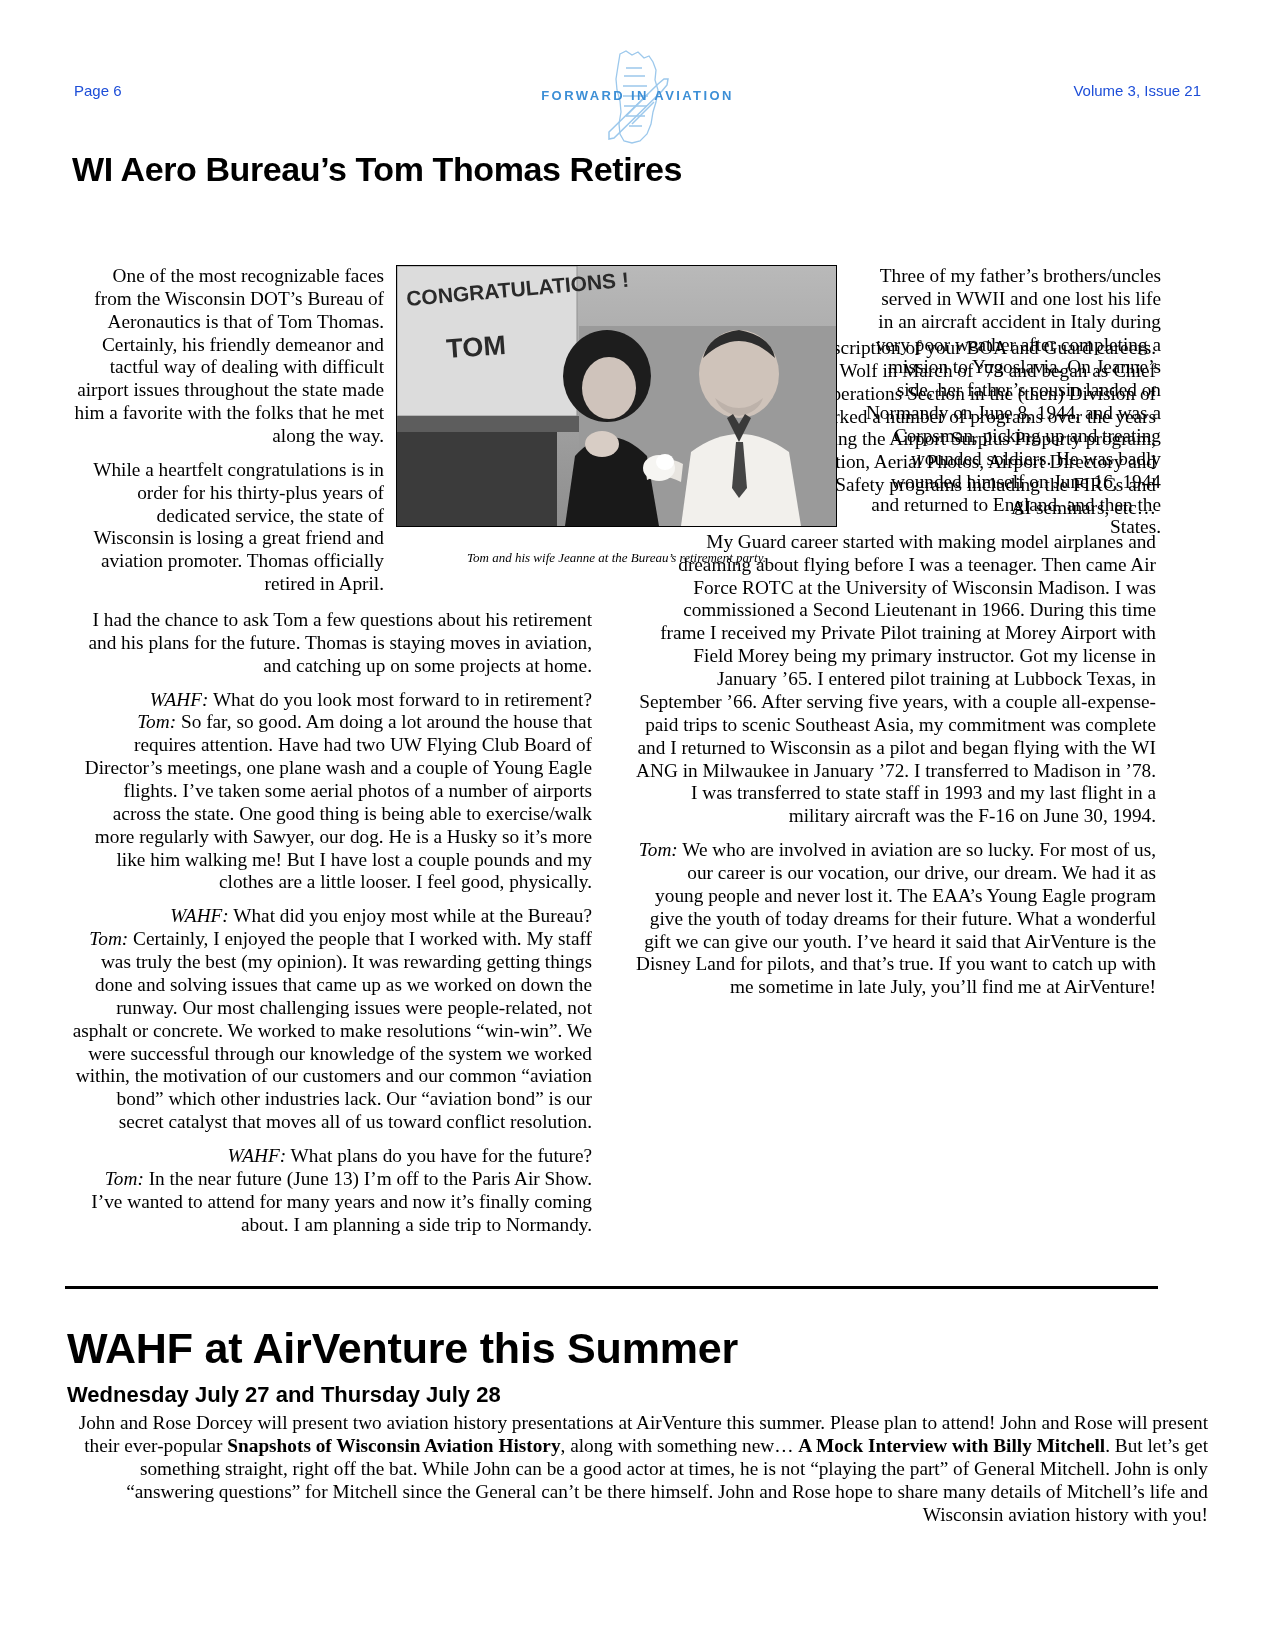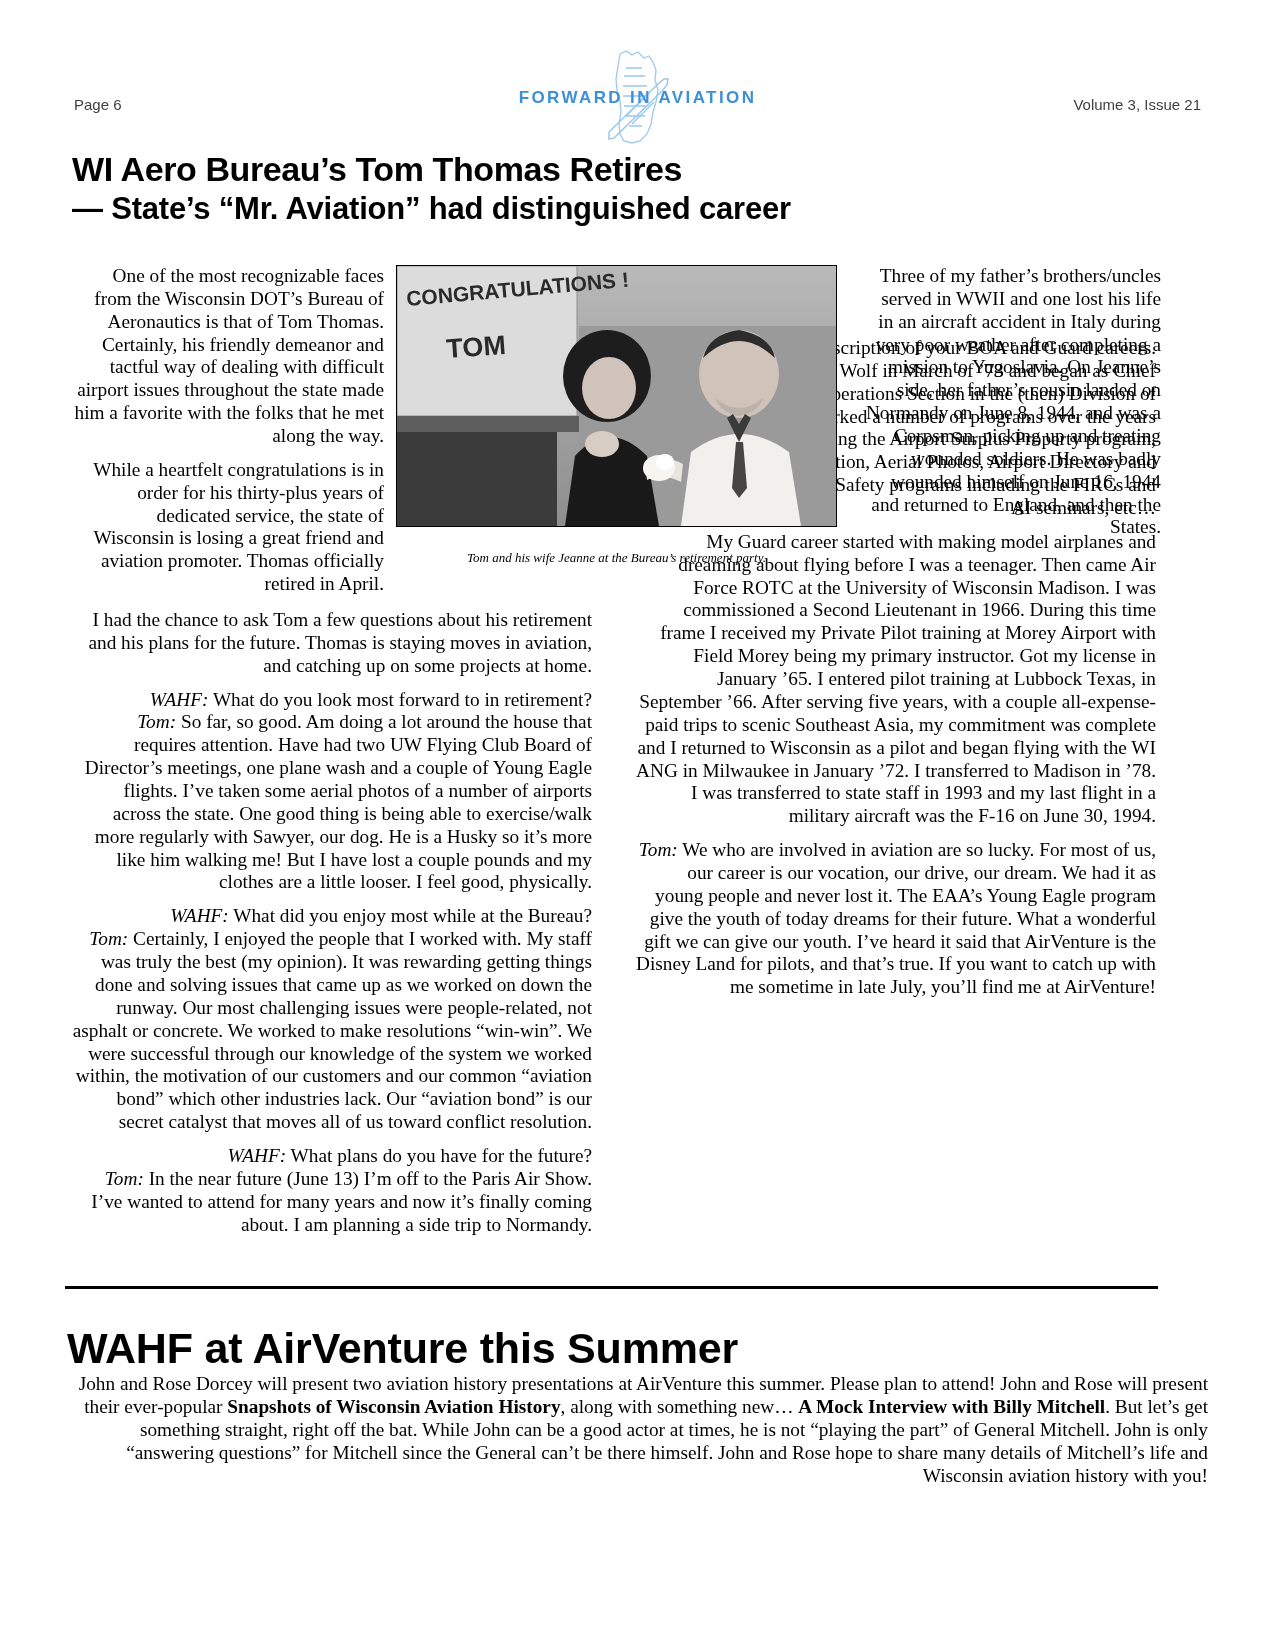--- a/index.html
+++ b/index.html
@@ -25,43 +25,43 @@
     position: absolute;
     top: 78px;
     left: 74px;
     right: 74px;
     height: 24px;
   }
   .runhead .page-num,
   .runhead .vol {
     font-family: "Liberation Sans", "DejaVu Sans", sans-serif;
     font-size: 15px;
-    color: #404040;
-    position: absolute;
-    top: 18px;
+    color: #1d4ed8;
+    position: absolute;
+    top: 4px;
   }
   .runhead .page-num { left: 0; }
   .runhead .vol { right: 0; text-align: center; }
 
   .logo-wrap {
     position: absolute;
     left: 50%;
     top: -32px;
     transform: translateX(-50%);
     width: 260px;
     height: 105px;
   }
   .logo-wrap svg { display: block; }
   .logo-text {
     position: absolute;
     left: 50%;
     top: 42px;
     transform: translateX(-50%);
     font-family: "Liberation Sans", "DejaVu Sans", sans-serif;
-    font-size: 17px;
+    font-size: 13px;
     font-weight: bold;
     letter-spacing: 2.4px;
     color: #3d8fd6;
     white-space: nowrap;
   }
 
   
   .headline-block {
     position: absolute;
     top: 152px;
@@ -199,21 +199,20 @@
         </g>
       </svg>
       <div class="logo-text">FORWARD IN AVIATION</div>
     </div>
 
     <div class="vol">Volume 3, Issue 21</div>
   </div>
 
   <div class="headline-block">
     <h1 class="headline">WI Aero Bureau’s Tom Thomas Retires</h1>
-    <h2 class="subhead">— State’s “Mr. Aviation” had distinguished career</h2>
   </div>
 
   <div class="article">
 
     <div class="top-band">
 
       <div class="col-a">
         <p>One of the most recognizable faces from the Wisconsin DOT’s Bureau of Aeronautics is that of Tom Thomas. Certainly, his friendly demeanor and tactful way of dealing with difficult airport issues throughout the state made him a favorite with the folks that he met along the way.</p>
         <p>While a heartfelt congratulations is in order for his thirty-plus years of dedicated service, the state of Wisconsin is losing a great friend and aviation promoter. Thomas officially retired in April.</p>
       </div>
@@ -291,16 +290,17 @@
           <p><i>Tom:</i><span> We who are involved in aviation are so lucky. For most of us, our career is our vocation, our drive, our dream. We had it as young people and never lost it. The EAA’s Young Eagle program give the youth of today dreams for their future. What a wonderful gift we can give our youth. I’ve heard it said that AirVenture is the Disney Land for pilots, and that’s true. If you want to catch up with me sometime in late July, you’ll find me at AirVenture!</span></p>
         </div>
       </div>
     </div>
   </div>
 
   <hr class="rule">
 
   <div class="bottom">
     <h3 class="sec-title">WAHF at AirVenture this Summer</h3>
+    <h4 class="sec-sub">Wednesday July 27 and Thursday July 28</h4>
     <p><span>John and Rose Dorcey will present two aviation history presentations at AirVenture this summer. Please plan to attend! John and Rose will present their ever-popular </span><b>Snapshots of Wisconsin Aviation History</b><span>, along with something new… </span><b>A Mock Interview with Billy Mitchell</b><span>. But let’s get something straight, right off the bat. While John can be a good actor at times, he is not “playing the part” of General Mitchell. John is only “answering questions” for Mitchell since the General can’t be there himself. John and Rose hope to share many details of Mitchell’s life and Wisconsin aviation history with you!</span></p>
   </div>
 
 </div>
 
 </body></html>

